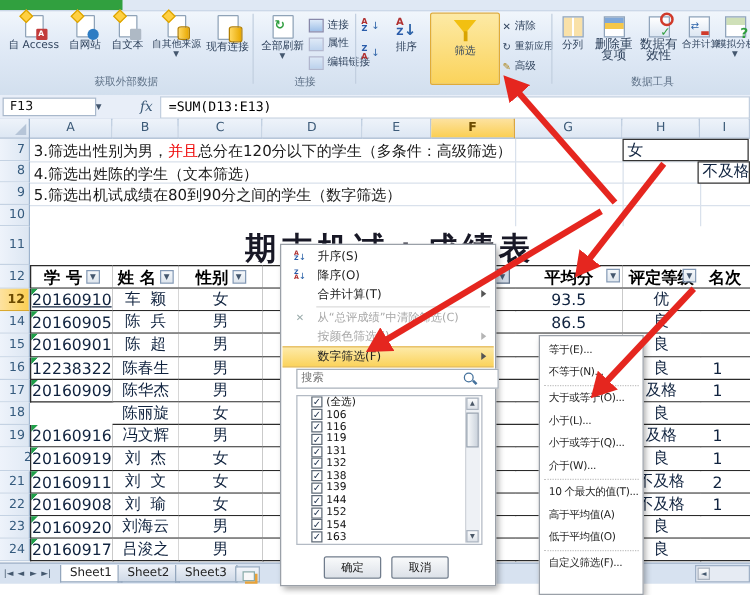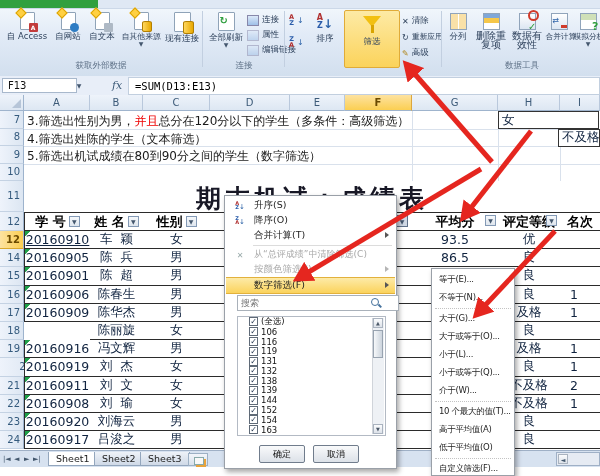--- a/index.html
+++ b/index.html
@@ -321,21 +321,21 @@
       <div class="tcell bl gc" style="left: 24px; top: 267.4px; width: 67px; height: 18.2px;">20160901</div>
       <div class="tcell" style="left: 90px; top: 267.4px; width: 54px; height: 18.2px;">陈  超</div>
       <div class="tcell" style="left: 143px; top: 267.4px; width: 68px; height: 18.2px;">男</div>
       <div class="tcell" style="left: 210px; top: 267.4px; width: 81px; height: 18.2px;"></div>
       <div class="tcell" style="left: 290px; top: 267.4px; width: 56px; height: 18.2px;"></div>
       <div class="tcell" style="left: 345px; top: 267.4px; width: 68px; height: 18.2px;"></div>
       <div class="tcell" style="left: 412px; top: 267.4px; width: 87px; height: 18.2px;"></div>
       <div class="tcell" style="left: 498px; top: 267.4px; width: 63px; height: 18.2px;">良</div>
       <div class="tcell" style="left: 560px; top: 267.4px; width: 41px; height: 18.2px; justify-content: flex-start; padding-left: 10px;"></div>
       <div class="gut" style="left: 0px; top: 285.6px; width: 24px; height: 18.2px;">16</div>
-      <div class="tcell bl gc" style="left: 24px; top: 285.6px; width: 67px; height: 18.2px;">20160906</div>
+      <div class="tcell bl gc" style="left: 24px; top: 285.6px; width: 67px; height: 18.2px;">12238322</div>
       <div class="tcell" style="left: 90px; top: 285.6px; width: 54px; height: 18.2px;">陈春生</div>
       <div class="tcell" style="left: 143px; top: 285.6px; width: 68px; height: 18.2px;">男</div>
       <div class="tcell" style="left: 210px; top: 285.6px; width: 81px; height: 18.2px;"></div>
       <div class="tcell" style="left: 290px; top: 285.6px; width: 56px; height: 18.2px;"></div>
       <div class="tcell" style="left: 345px; top: 285.6px; width: 68px; height: 18.2px;"></div>
       <div class="tcell" style="left: 412px; top: 285.6px; width: 87px; height: 18.2px;"></div>
       <div class="tcell" style="left: 498px; top: 285.6px; width: 63px; height: 18.2px;">良</div>
       <div class="tcell" style="left: 560px; top: 285.6px; width: 41px; height: 18.2px; justify-content: flex-start; padding-left: 10px;">1</div>
       <div class="gut" style="left: 0px; top: 303.8px; width: 24px; height: 18.2px;">17</div>
       <div class="tcell bl gc" style="left: 24px; top: 303.8px; width: 67px; height: 18.2px;">20160909</div>
@@ -499,21 +499,20 @@
     </div>
   </div>
   <div class="mbtn" style="left:34px">确定</div>
   <div class="mbtn" style="left:88px">取消</div>
 </div>
 
 <div id="smenu">
       <div class="smi">等于(E)...</div>
       <div class="smi">不等于(N)...</div>
       <div class="ssep"></div>
-      <div class="smi">大于(G)...</div>
       <div class="smi">大于或等于(O)...</div>
       <div class="smi">小于(L)...</div>
       <div class="smi">小于或等于(Q)...</div>
       <div class="smi">介于(W)...</div>
       <div class="ssep"></div>
       <div class="smi">10 个最大的值(T)...</div>
       <div class="smi">高于平均值(A)</div>
       <div class="smi">低于平均值(O)</div>
       <div class="ssep"></div>
       <div class="smi">自定义筛选(F)...</div>

